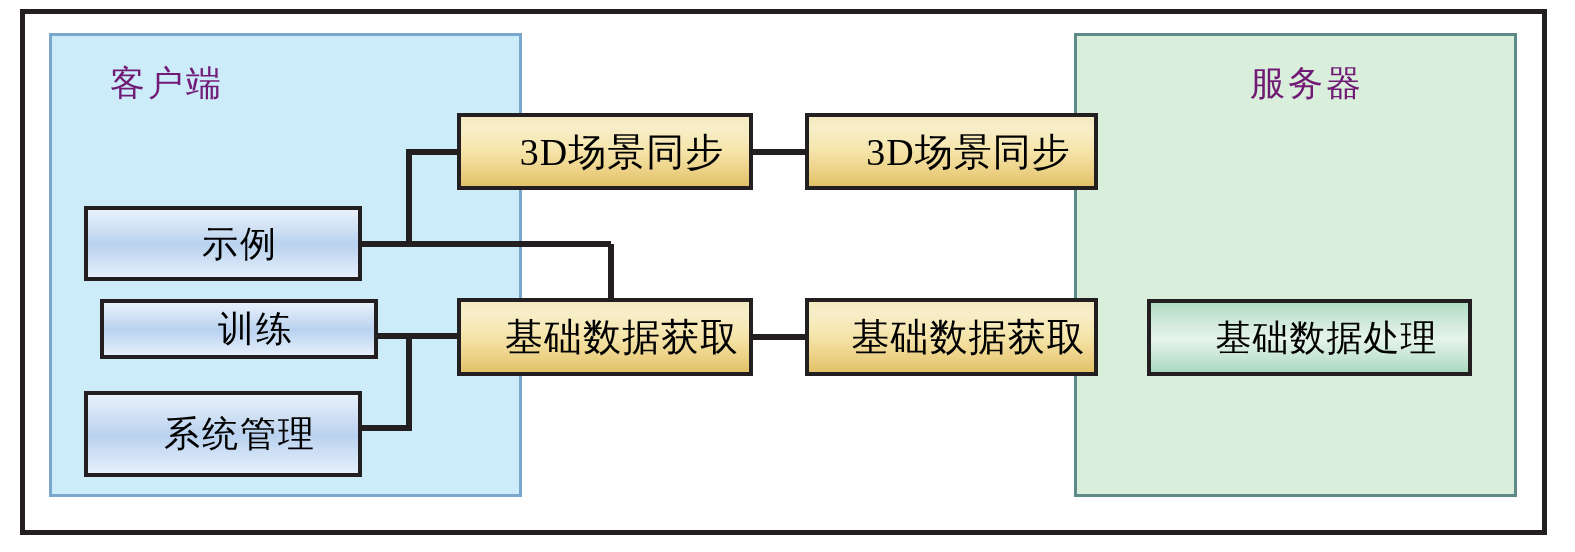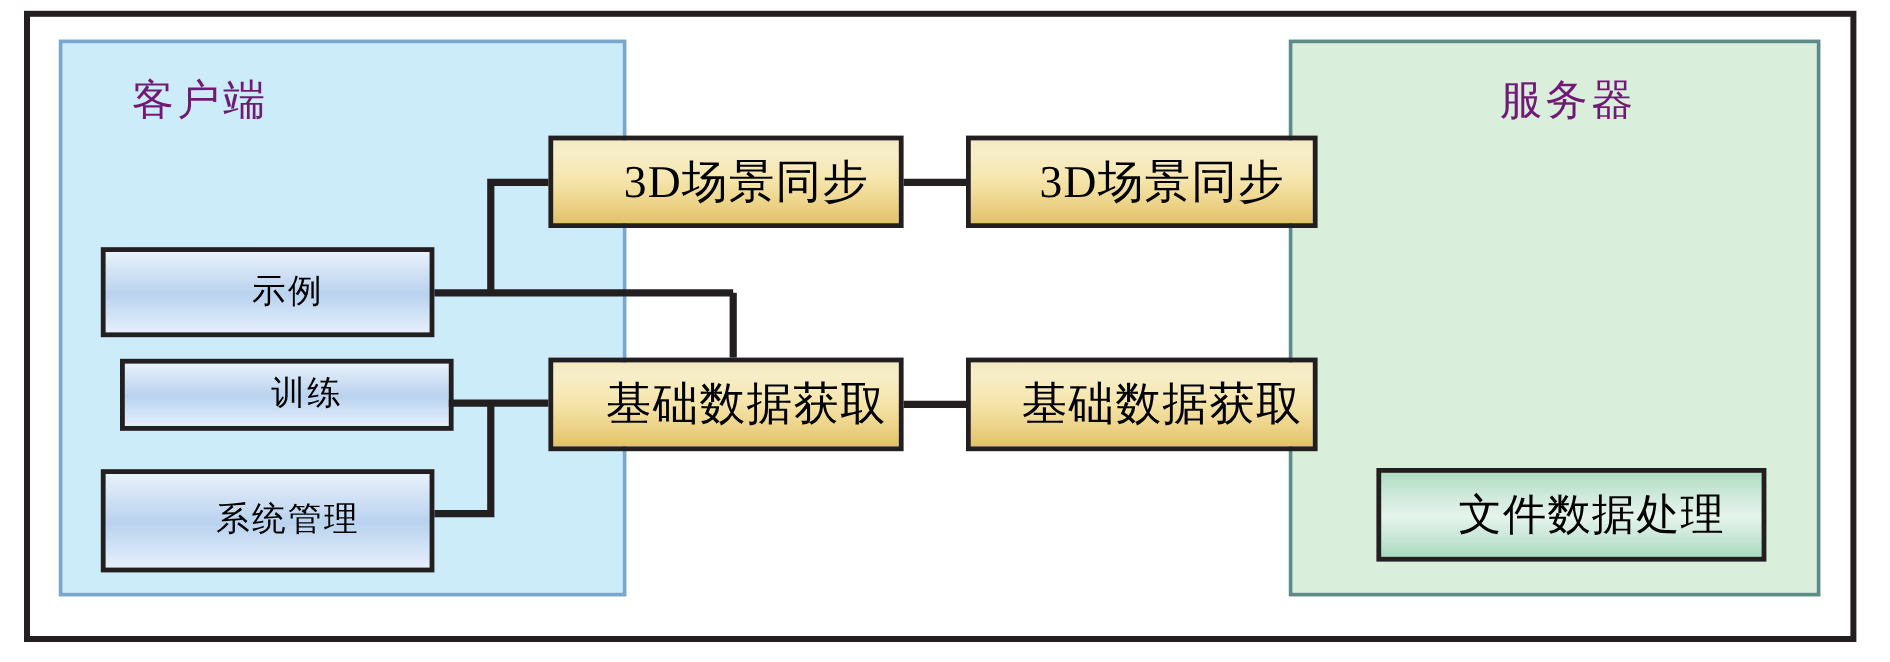--- a/index.html
+++ b/index.html
@@ -75,21 +75,21 @@
     align-items: center;
     justify-content: center;
     color: #000000;
     white-space: nowrap;
     line-height: 1;
     padding-left: 34px;
   }
   .node-blue {
     background: linear-gradient(to bottom,
         #e8f1fb 0%, #cfe0f4 28%, #b9d2ef 52%, #cfe1f5 76%, #e6eefb 100%);
-    font-size: 28px;
+    font-size: 36px;
     letter-spacing: 2px;
   }
   .node-gold {
     background: linear-gradient(to bottom,
         #f4e9c0 0%, #f7eec9 16%, #f6e6ad 46%, #edd389 76%, #e2c268 100%);
     font-size: 38px;
     letter-spacing: 1px;
   }
   .node-green {
     background: linear-gradient(to bottom,
@@ -160,17 +160,17 @@
   <div class="node node-gold" id="node-scene-server">
     <span>3D场景同步</span>
   </div>
   <div class="node node-gold" id="node-basedata-client">
     <span>基础数据获取</span>
   </div>
   <div class="node node-gold" id="node-basedata-server">
     <span>基础数据获取</span>
   </div>
 
-  <div class="node node-green" id="node-filedata-proc">
-    <span>文件数据处理</span>
+  <div class="node node-green" id="node-basedata-proc">
+    <span>基础数据处理</span>
   </div>
 
 </div>
 
 </body></html>

